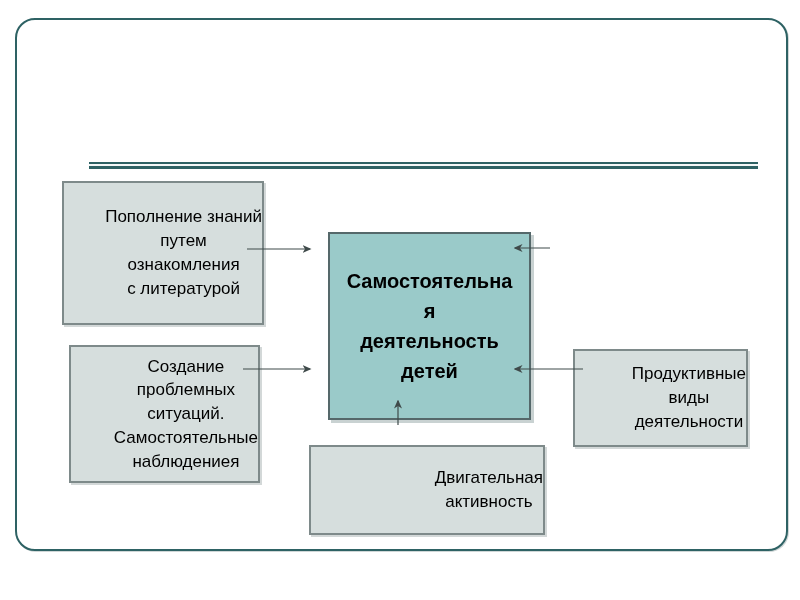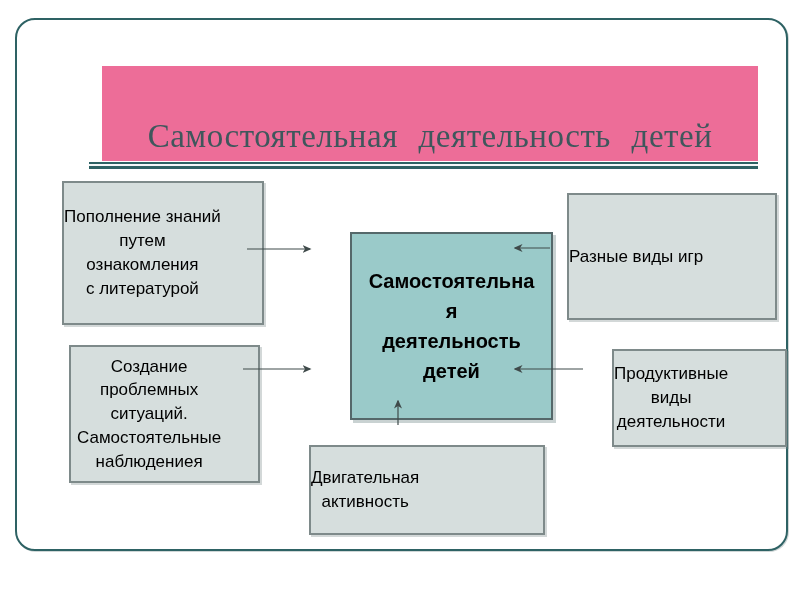--- a/index.html
+++ b/index.html
@@ -30,49 +30,46 @@
   .title-underline{
     position:absolute;left:72px;top:142px;width:669px;height:7px;
     border-top:2px solid #2e6264;border-bottom:3px solid #2e6264;
     background:#f4f8f8;box-sizing:border-box;
   }
   
   .gbox{
     position:absolute;box-sizing:border-box;
     background:#d6dedd;border:2px solid #7e8a8a;
     box-shadow:2px 2px 0 rgba(130,142,142,.35);
-    display:flex;align-items:center;justify-content:flex-start;
+    display:flex;align-items:center;justify-content:flex-end;
     text-align:center;color:#000;
     font-size:17px;line-height:1.4;
   }
   .gbox .lbl{white-space:pre-line;}
   .center-box{
     position:absolute;box-sizing:border-box;
     left:311px;top:212px;width:203px;height:188px;
     background:#9acac9;border:2px solid#55686a;
     box-shadow:3px 3px 0 #c9d2d2;
     display:flex;align-items:center;justify-content:center;
     text-align:center;color:#000;
-    font-size:20px;font-weight:bold;line-height:1.5;margin-left:22px;
+    font-size:20px;font-weight:bold;line-height:1.5;
   }
   .box-knowledge{left:45px;top:161px;width:202px;height:144px;}
   .box-problem{left:52px;top:325px;width:191px;height:138px;padding-left:6px;}
   .box-games{left:550px;top:173px;width:210px;height:127px;}
-  .box-productive{left:595px;top:329px;width:175px;height:98px;}
+  .box-productive{left:556px;top:329px;width:175px;height:98px;}
   .box-motor{left:292px;top:425px;width:236px;height:90px;}
   .connectors{position:absolute;left:0;top:0;width:800px;height:600px;pointer-events:none;}
 </style>
 </head>
 <body>
 
 <div class="frame">
 
-  <div class="banner">
-    <div class="title">Самостоятельная деятельность детей</div>
-  </div>
   <div class="title-underline"></div>
 
   <div class="gbox box-knowledge">
     <div class="lbl">Пополнение знаний
 путем
 ознакомления
 с литературой</div>
   </div>
 
   <div class="gbox box-problem">
@@ -83,23 +80,20 @@
 наблюдениея</div>
   </div>
 
   <div class="center-box">
     <div class="lbl" style="white-space:pre-line">Самостоятельна
 я
 деятельность
 детей</div>
   </div>
 
-  <div class="gbox box-games">
-    <div class="lbl">Разные виды игр</div>
-  </div>
 
   <div class="gbox box-productive">
     <div class="lbl">Продуктивные
 виды
 деятельности</div>
   </div>
 
   <div class="gbox box-motor">
     <div class="lbl">Двигательная
 активность</div>

